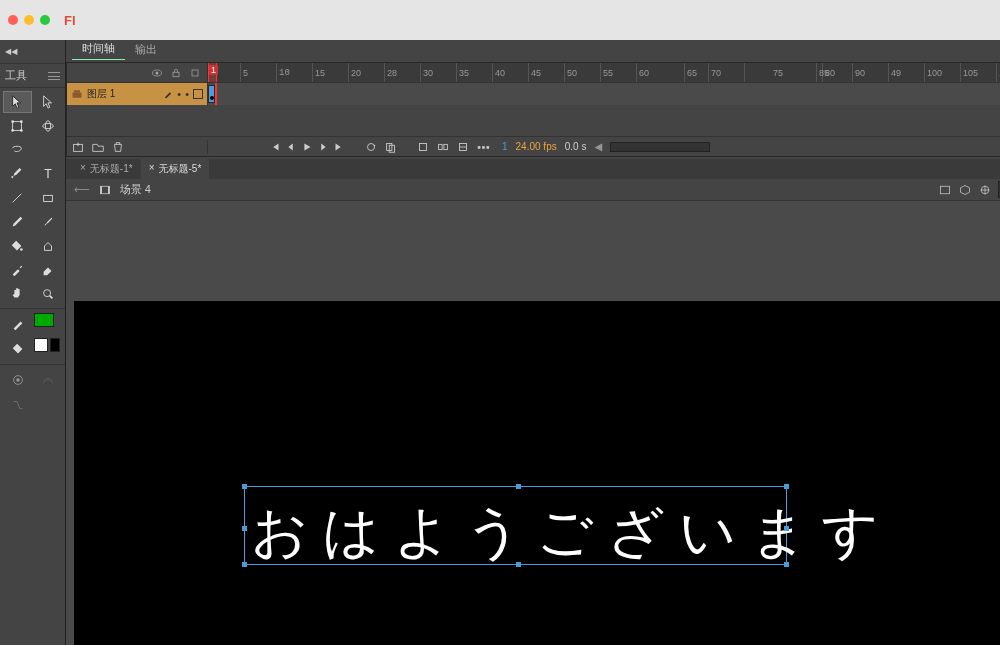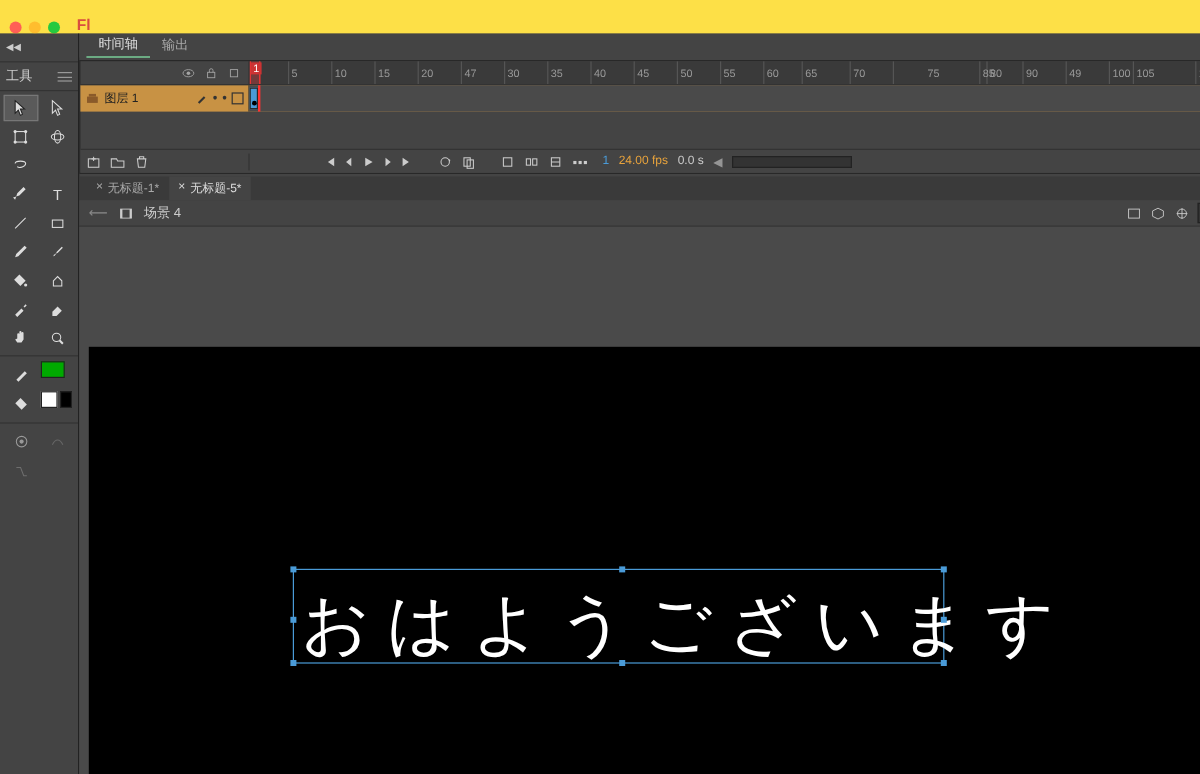--- a/index.html
+++ b/index.html
@@ -1,17 +1,17 @@
 <!DOCTYPE html>
 <html><head>
 <meta charset="utf-8">
 <style>
 *{margin:0;padding:0;box-sizing:border-box;font-family:Arial,sans-serif;user-select:none}
 body{background:#444;width:1000px;height:645px;overflow:hidden;font-size:11px;color:#ccc}
-.titlebar{height:28px;background:#fde047;display:flex;align-items:flex-end;padding:0 8px;gap:6px}
+.titlebar{height:40px;background:#e5e5e5;display:flex;align-items:center;padding:0 8px;gap:6px}
 .tb-dot{width:10px;height:10px;border-radius:50%}
 .tb-red{background:#ff5f56}
 .tb-yellow{background:#ffbd2e}
 .tb-green{background:#27c93f}
 .fl-logo{color:#d94e3f;font-size:13px;font-weight:bold;margin-left:8px}
 .app-grid{display:grid;grid-template-columns:66px 1fr;height:623px}
 .tools-panel{background:#444;border-right:1px solid #222}
 .tools-header{height:24px;display:flex;align-items:center;justify-content:space-between;padding:0 5px;border-bottom:1px solid #333}
 .tools-grid{display:grid;grid-template-columns:1fr 1fr;gap:2px;padding:3px}
 .tool{height:22px;display:flex;align-items:center;justify-content:center;cursor:pointer;border:1px solid transparent}
@@ -226,40 +226,40 @@
               <rect x="4" y="7" width="8" height="6" fill="none" stroke="#ccc"></rect>
               <path d="M6 7v-2a2 2 0 014 0v2" fill="none" stroke="#ccc"></path>
             </svg>
           <svg class="tl-icon" viewBox="0 0 16 16">
               <rect x="4" y="4" width="8" height="8" fill="none" stroke="#ccc"></rect>
             </svg>
         </div>
         <div class="tl-ticks">
           <div class="playhead" style="left:0px"><span class="playhead-num">1</span></div>
         <div class="tick" style="left: 32px;">5</div>
-            <div class="tick" style="left: 68px;">10</div>
+            <div class="tick" style="left: 68px; font-family: Liberation Mono, monospace;">10</div>
             <div class="tick" style="left: 104px;">15</div>
             <div class="tick" style="left: 140px;">20</div>
-            <div class="tick" style="left: 176px;">47</div>
+            <div class="tick" style="left: 176px;">28</div>
             <div class="tick" style="left: 212px;">30</div>
             <div class="tick" style="left: 248px;">35</div>
             <div class="tick" style="left: 284px;">40</div>
             <div class="tick" style="left: 320px;">45</div>
             <div class="tick" style="left: 356px;">50</div>
             <div class="tick" style="left: 392px;">55</div>
             <div class="tick" style="left: 428px;">60</div>
-            <div class="tick" style="left: 460px;">65</div>
+            <div class="tick" style="left: 476px;">65</div>
             <div class="tick" style="left: 500px;">70</div>
             <div class="tick" style="left: 536px; padding-left: 28px;">75</div>
             <div class="tick" style="left: 572px; margin-left: 42px;">80</div>
             <div class="tick" style="left: 608px;">85</div>
             <div class="tick" style="left: 644px;">90</div>
             <div class="tick" style="left: 680px;">49</div>
             <div class="tick" style="left: 716px;">100</div>
-            <div class="tick" style="left: 736px;">105</div>
+            <div class="tick" style="left: 752px;">105</div>
             <div class="tick" style="left: 788px;">110</div>
           </div>
       </div>
       <div class="layer-row">
         <div class="layer-left">
           <svg width="12" height="12" viewBox="0 0 16 16">
               <rect x="2" y="6" width="12" height="7" fill="#8a5a2a"></rect>
               <rect x="4" y="3" width="8" height="3" fill="#8a5a2a"></rect>
             </svg>
           <span style="font-size:10px;color:#222">图层 1</span>

